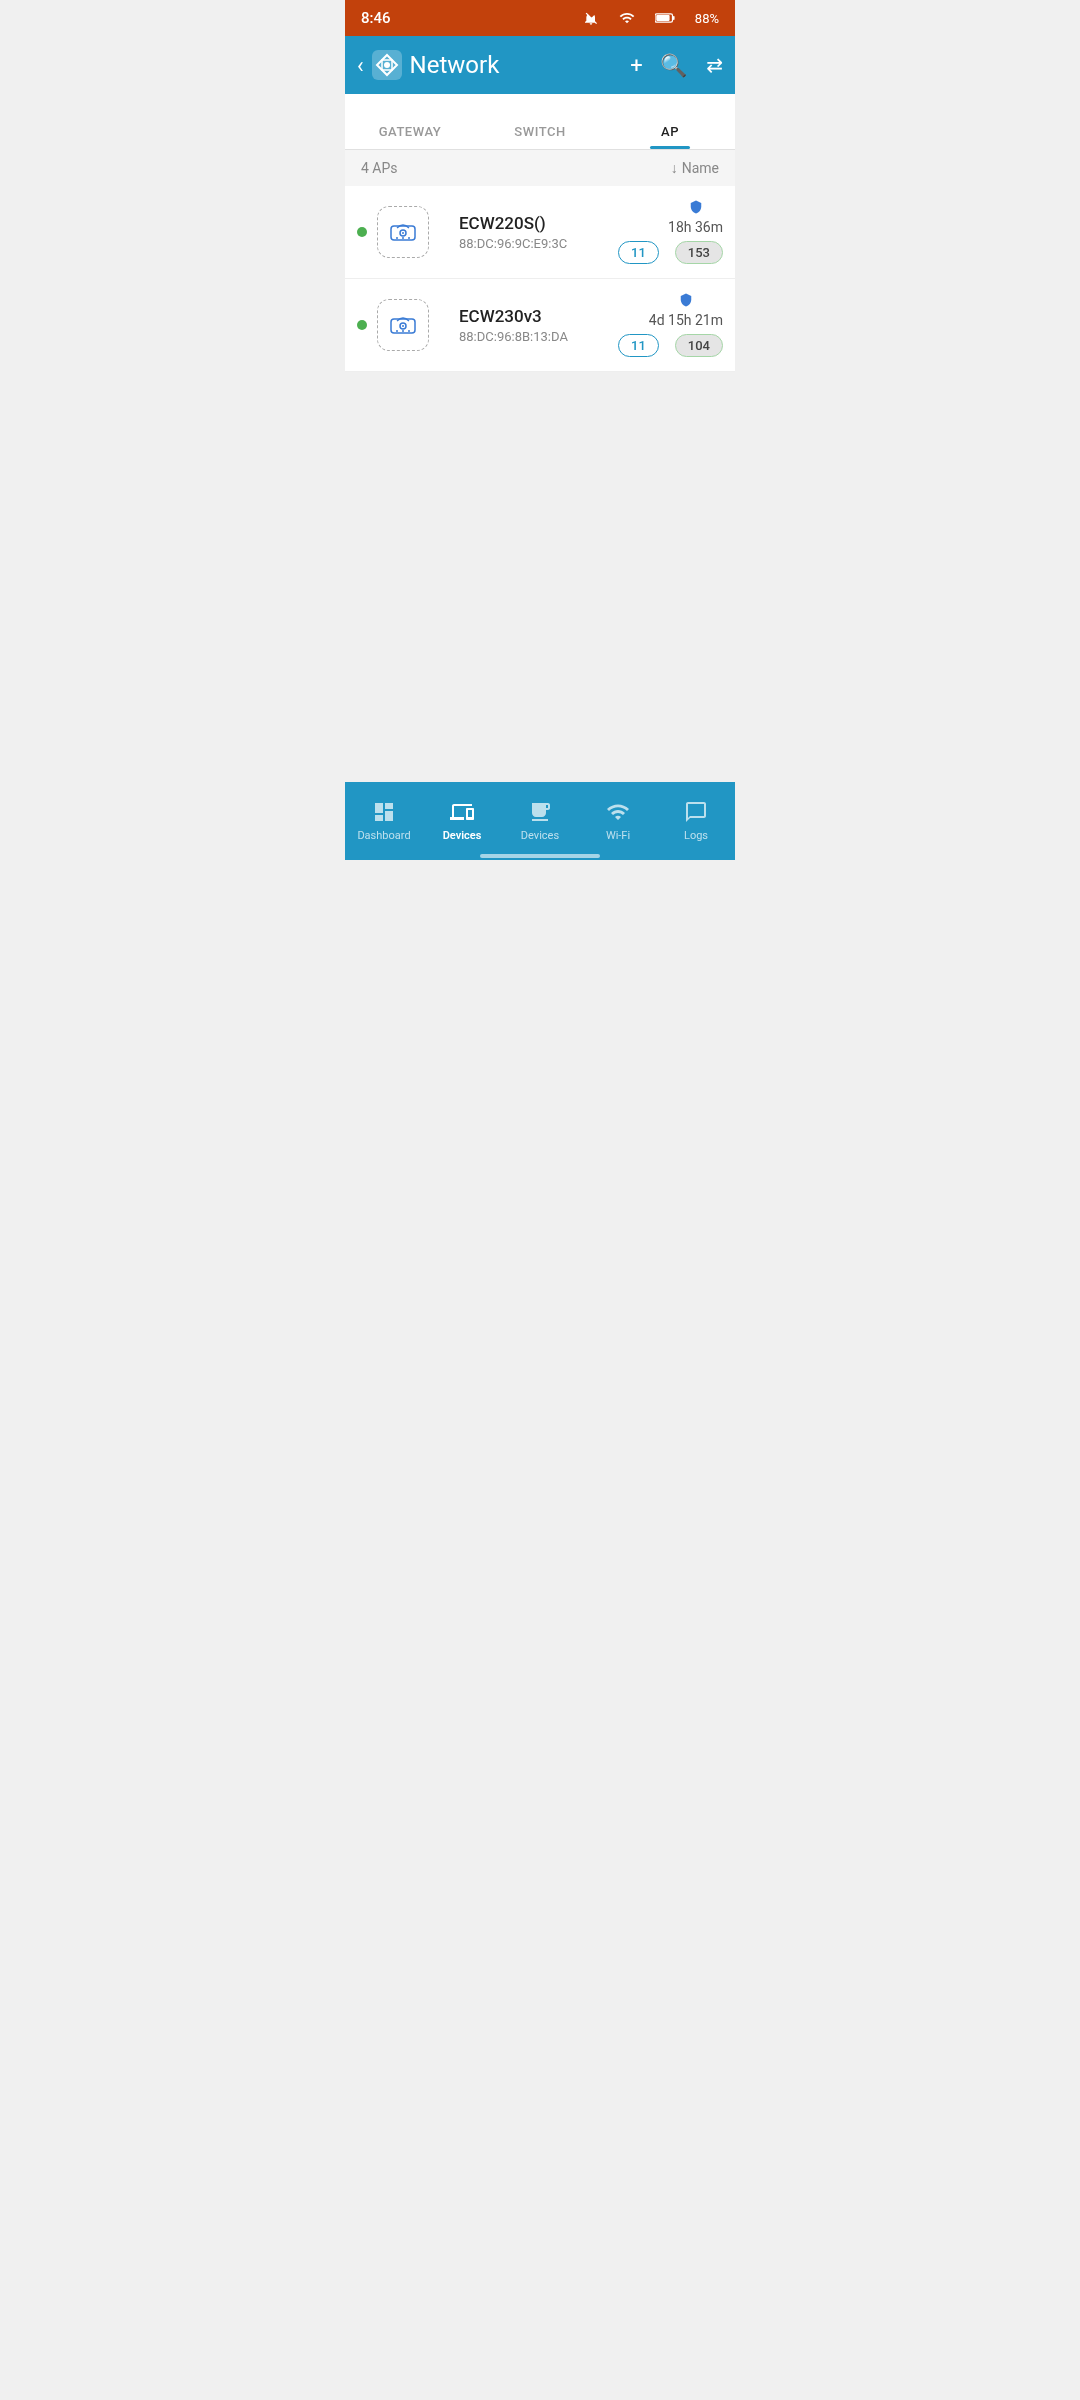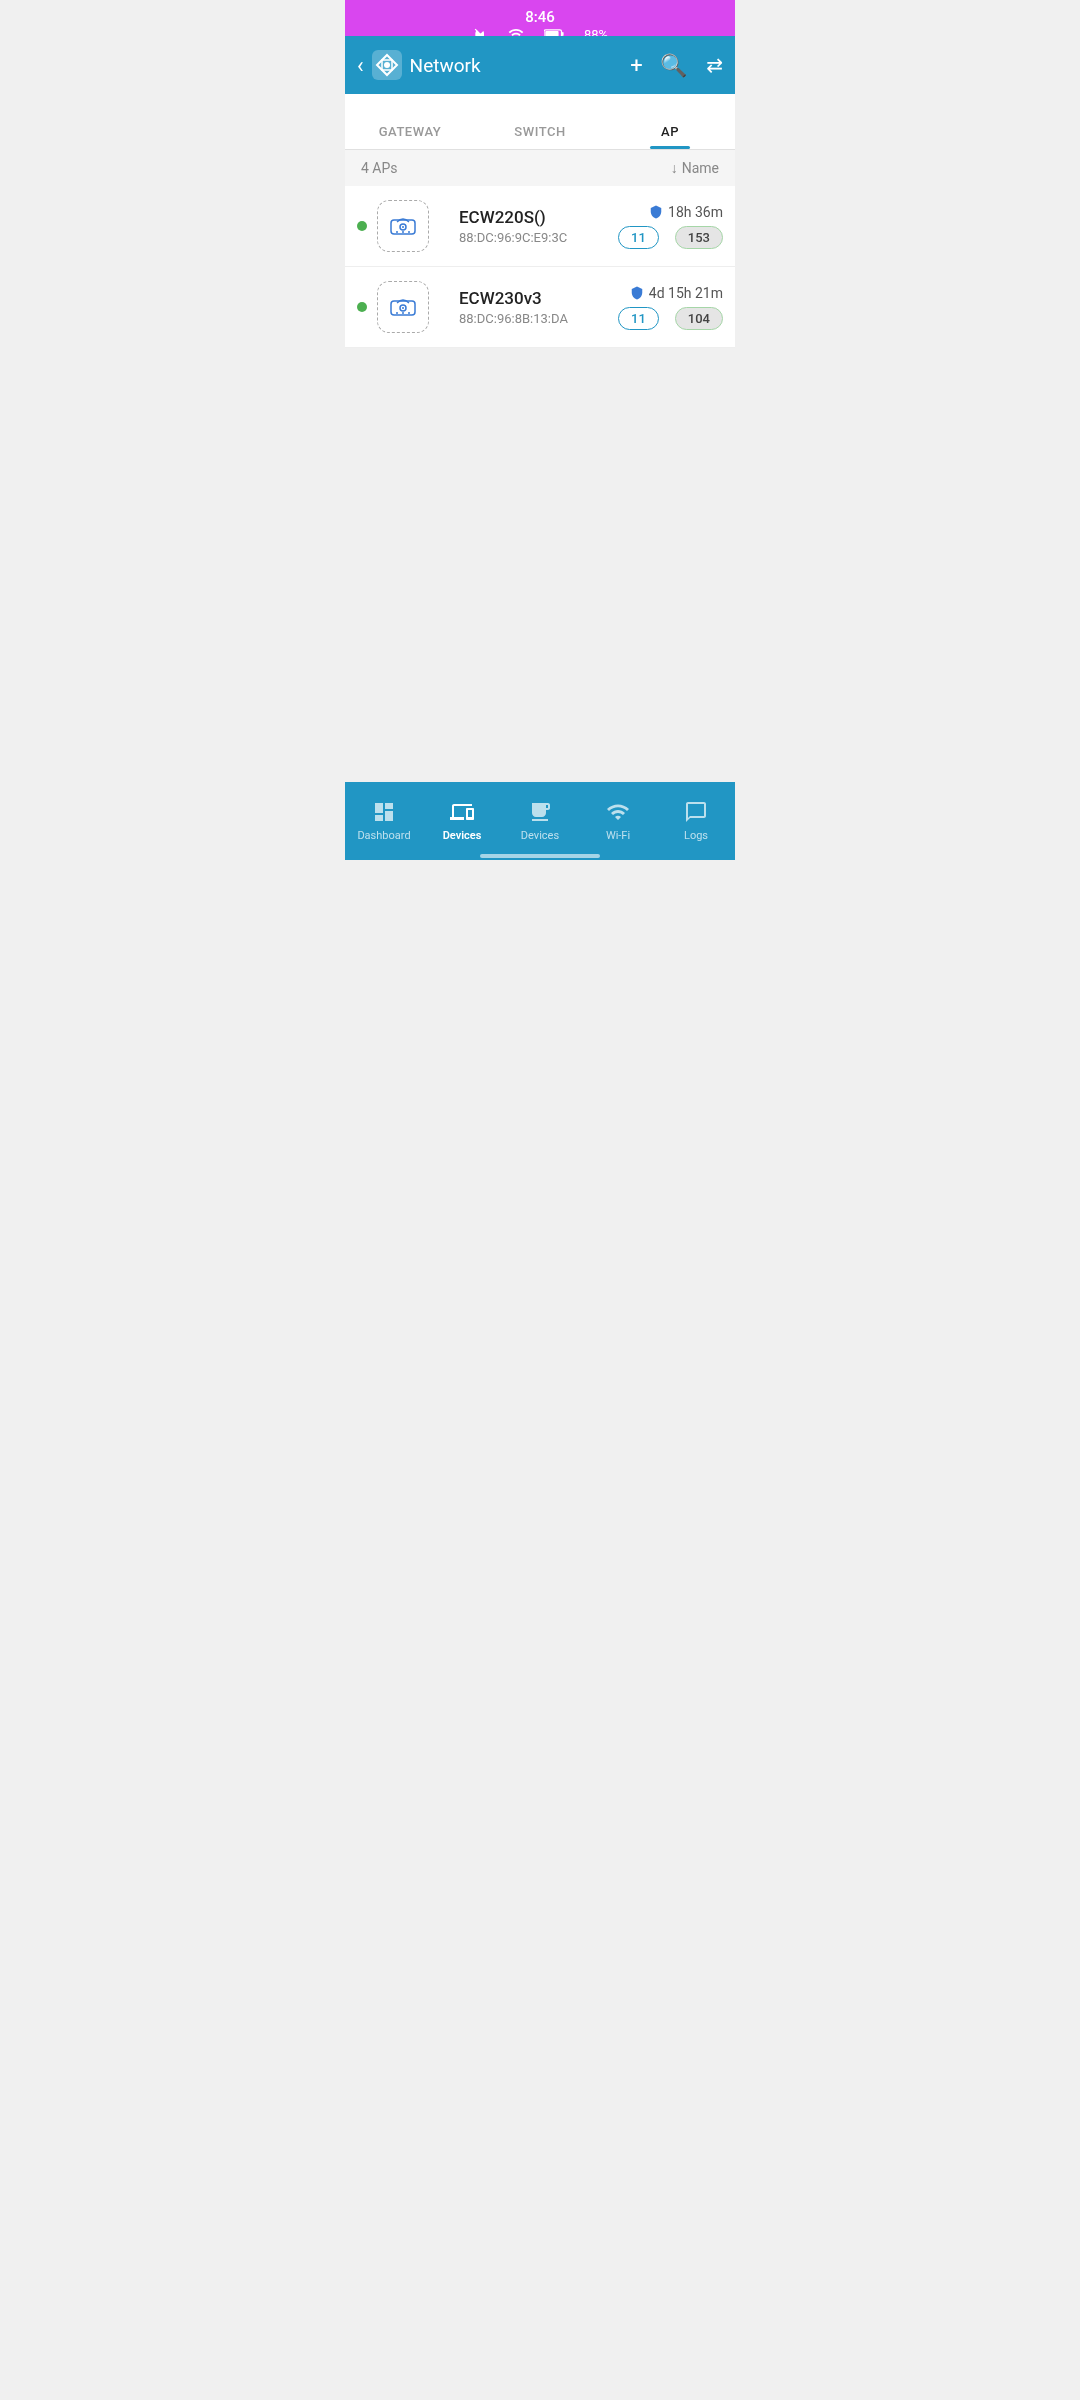--- a/index.html
+++ b/index.html
@@ -9,27 +9,26 @@
       min-height: 860px;
       font-family: -apple-system, BlinkMacSystemFont, 'Roboto', sans-serif;
       background: #f0f0f0;
       display: flex;
       flex-direction: column;
       margin: 0 auto;
     }
 
     
     .status-bar {
-      background: #d946ef;
+      background: #c2410c;
       display: flex;
       justify-content: space-between;
       align-items: center;
       padding: 8px 16px;
       height: 36px;
-      flex-direction: column;
     }
     .status-time {
       color: white;
       font-size: 15px;
       font-weight: 500;
     }
     .status-icons {
       display: flex;
       align-items: center;
       gap: 20px;
@@ -54,21 +53,21 @@
       margin-right: 8px;
       cursor: pointer;
     }
     .header-logo {
       width: 30px;
       height: 30px;
       margin-right: 8px;
     }
     .header-title {
       color: white;
-      font-size: 19px;
+      font-size: 24px;
       font-weight: 400;
       flex: 1;
     }
     .header-actions {
       display: flex;
       gap: 18px;
       align-items: center;
     }
     .header-action-icon {
       color: white;
@@ -181,20 +180,21 @@
     .device-meta {
       display: flex;
       flex-direction: column;
       align-items: flex-end;
       gap: 6px;
     }
     .device-uptime-row {
       display: flex;
       align-items: center;
       gap: 5px;
+      flex-direction: column;
     }
     .device-uptime {
       font-size: 14px;
       color: #555;
     }
     .device-badges {
       display: flex;
       gap: 16px;
     }
     .badge {

